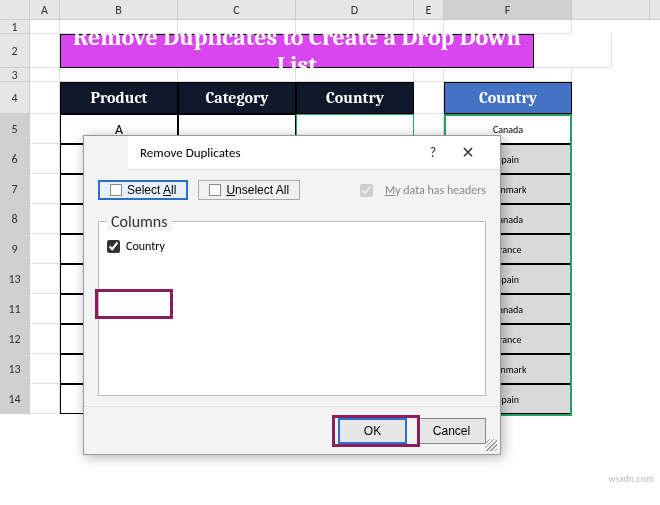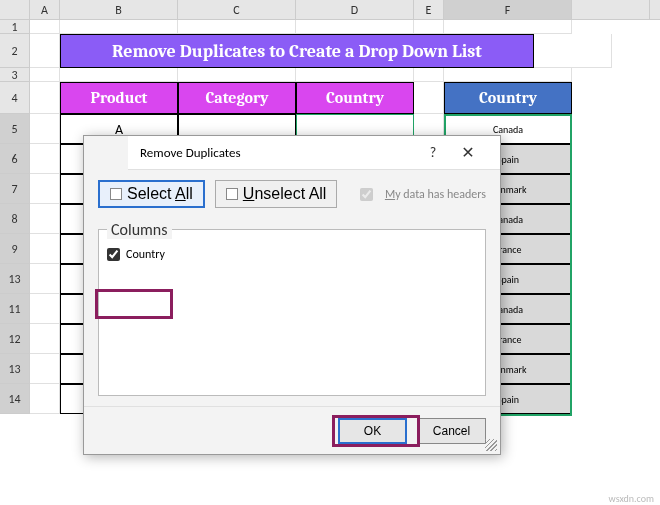--- a/index.html
+++ b/index.html
@@ -51,33 +51,33 @@
     .col-A { width: 30px; }
     .col-B { width: 118px; }
     .col-C { width: 118px; }
     .col-D { width: 118px; }
     .col-E { width: 30px; }
     .col-F { width: 128px; }
     .col-G { width: 78px; }
     .col-rh { width: 30px; }
     
     .banner {
-      background: #8b5cf6;
+      background: #d946ef;
       color: #fff;
       font-family: Cambria, Georgia, serif;
-      font-size: 18px;
+      font-size: 24px;
       font-weight: bold;
       text-align: center;
       display: flex;
       align-items: center;
       justify-content: center;
       border: 1px solid #000;
     }
     .th-green {
-      background: #d946ef;
+      background: #0f172a;
       color: #fff;
       font-family: Cambria, Georgia, serif;
       font-size: 16px;
       font-weight: bold;
       text-align: center;
       display: flex;
       align-items: center;
       justify-content: center;
       border: 1px solid #000;
     }
@@ -168,25 +168,25 @@
       line-height: 1.3;
       margin-bottom: 10px;
     }
     .btn-row {
       display: flex;
       align-items: center;
       gap: 10px;
       margin-bottom: 12px;
     }
     .icon-btn {
-      height: 28px;
+      height: 20px;
       padding: 0 10px;
       background: #f0f0f0;
       border: 1px solid #aaa;
-      font-size: 16px;
+      font-size: 12px;
       display: flex;
       align-items: center;
       gap: 5px;
     }
     .icon-btn.sel { border: 2px solid #2a6fce; background: #e8f0fb; }
     .icon-btn .icon-sq {
       width: 12px; height: 12px;
       display: inline-block;
       background: linear-gradient(#fff,#fff);
       border: 1px solid #888;
@@ -243,21 +243,21 @@
     }
     .resize-grip {
       position: absolute;
       right: 3px; bottom: 3px;
       width: 12px; height: 12px;
       background: repeating-linear-gradient(135deg, #999 0 1px, transparent 1px 3px);
     }
     .underline-letter { text-decoration: underline; }
     .watermark {
       position: absolute;
-      right: 6px; bottom: 0;
+      right: 6px; bottom: 20px;
       font-size: 10px;
       color: #bbb;
     }
   </style>
 </head>
 <body>
 
 <div class="grid">
 
   <div class="col-headers">

